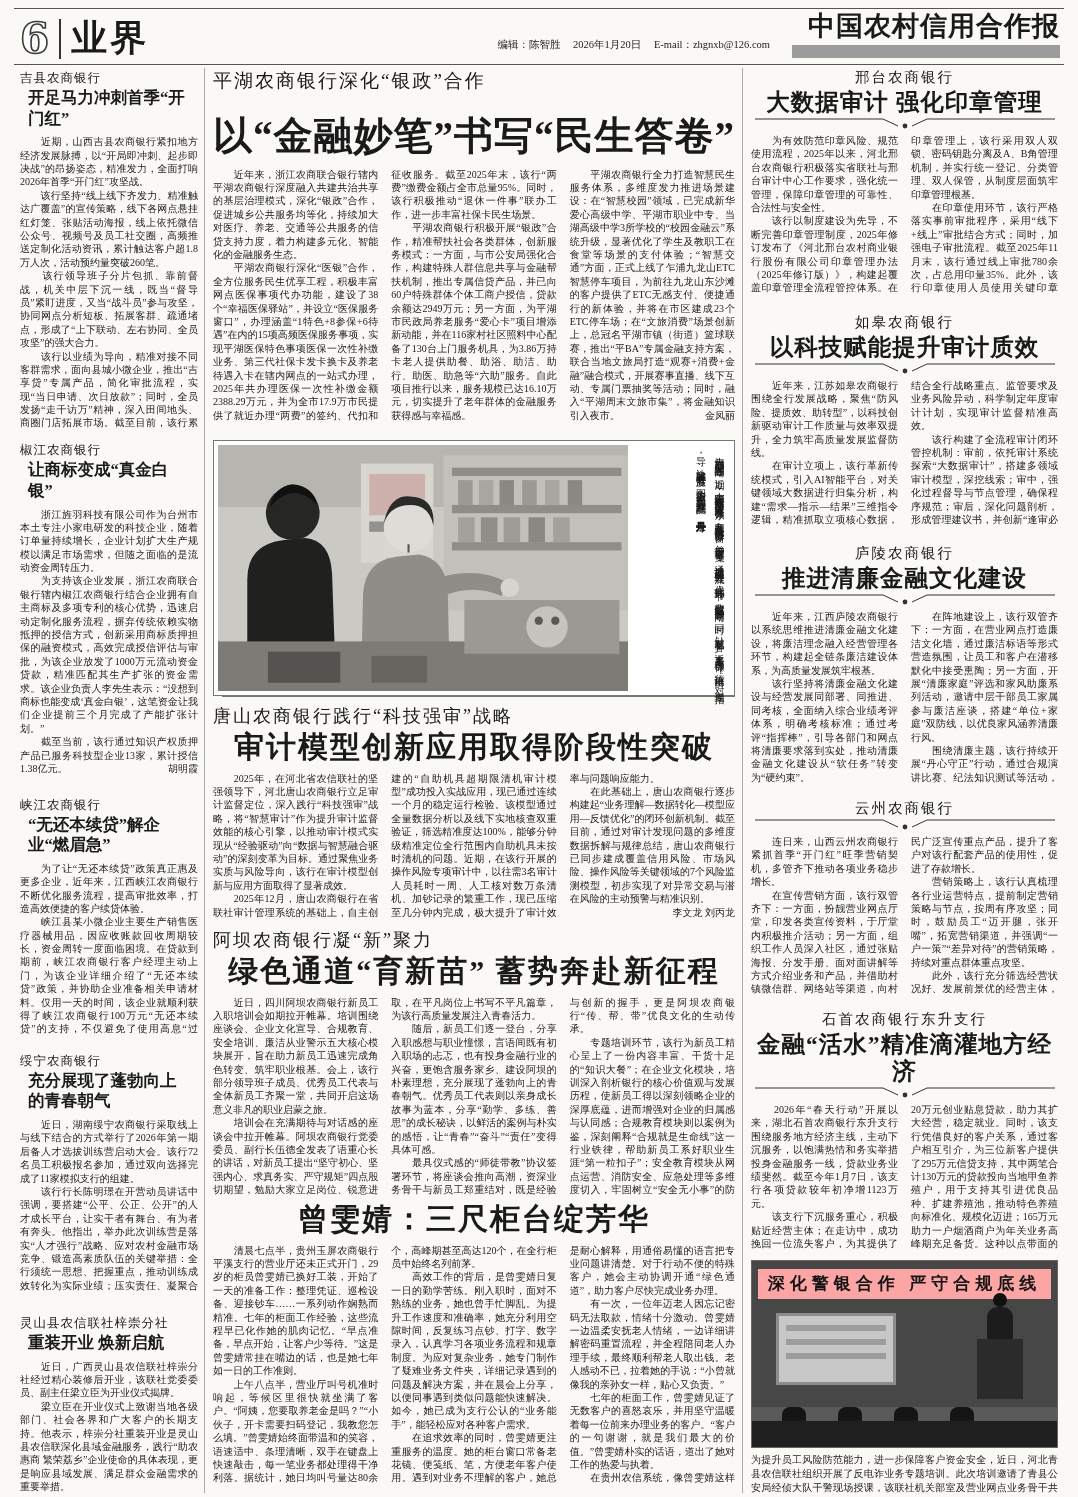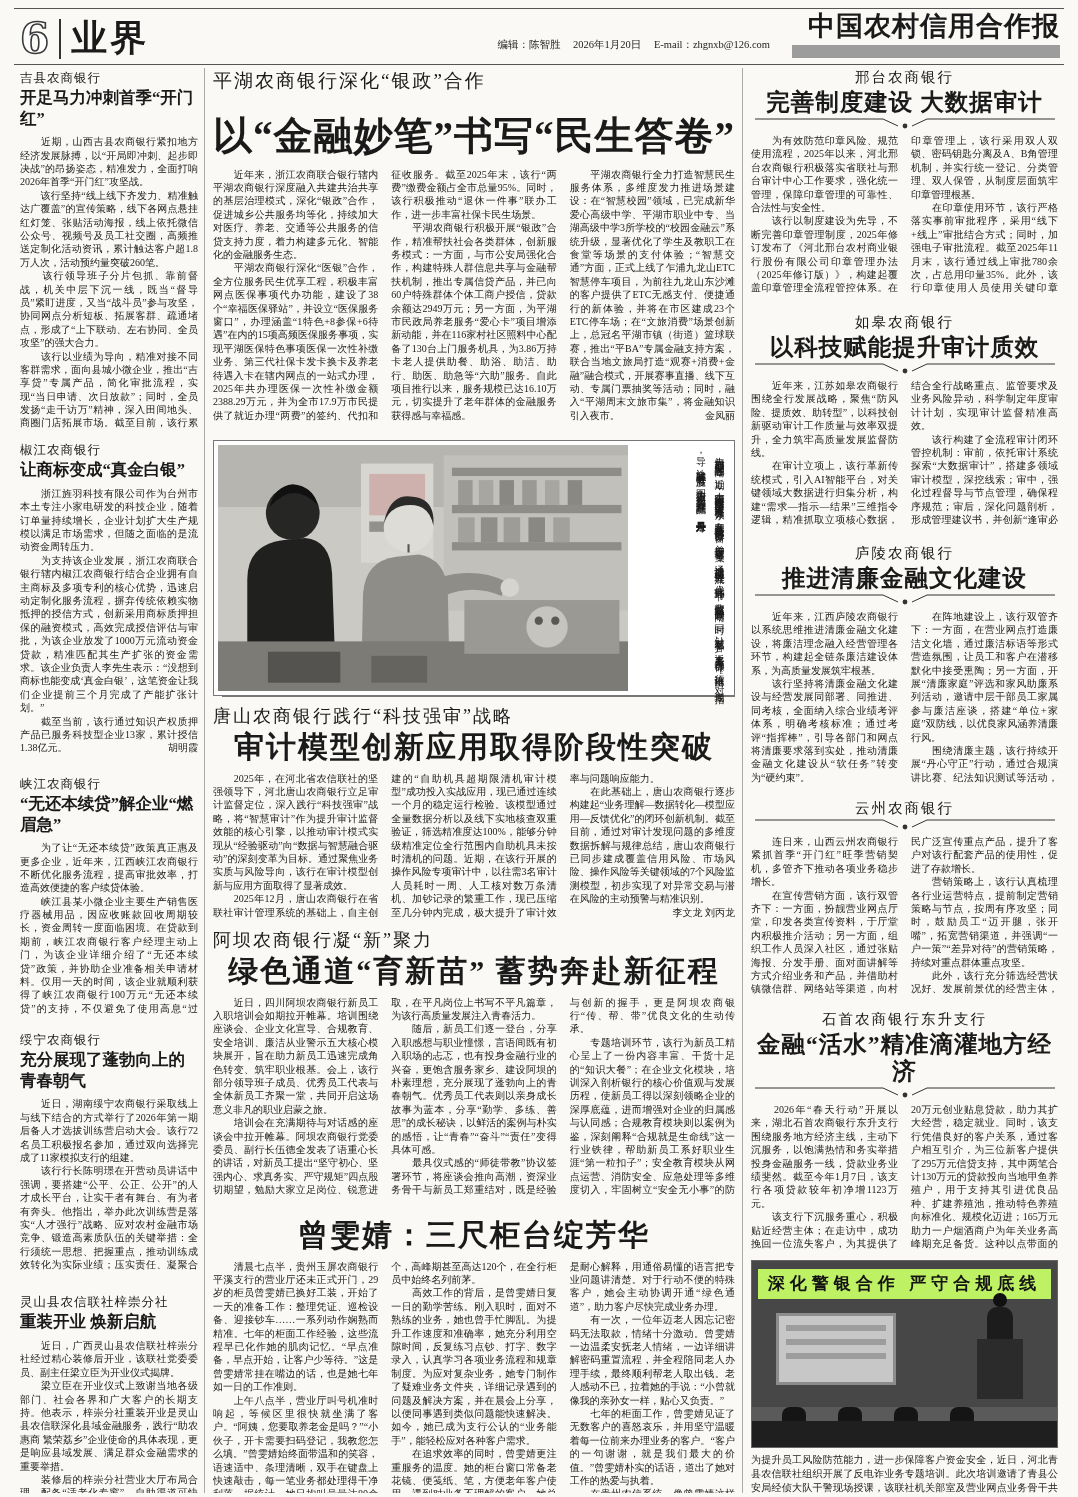--- a/index.html
+++ b/index.html
@@ -27,21 +27,21 @@
   .page-body{position:absolute;left:0;top:68px;right:0;bottom:4px;}
   .col-divider{position:absolute;top:0;bottom:0;width:1px;background:#aaa;}
   .d1{left:204px;}
   .d2{left:742px;}
   .col-left{position:absolute;left:20px;width:178px;top:0;bottom:0;overflow:hidden;}
   .col-center{position:absolute;left:213px;width:522px;top:0;bottom:0;overflow:hidden;}
   .col-right{position:absolute;left:751px;width:307px;top:0;bottom:0;overflow:hidden;}
 
   
   .kicker{font-size:12.5px;letter-spacing:1px;margin:2px 0 1px;}
-  .l-title{font-size:16.5px;font-weight:900;line-height:1.25;margin:0 0 6px;letter-spacing:0;}
+  .l-title{font-size:16.5px;font-weight:900;line-height:1.25;margin:0 8px 6px;letter-spacing:0;}
   .body-text{font-size:10px;line-height:1.34;text-align:justify;overflow:hidden;column-fill:auto;}
   .body-text .bt{white-space:pre-line;}
   .author{float:right;font-weight:normal;margin-left:6px;}
   .one-col{column-count:1;}
   .three-col{column-count:3;column-gap:13px;}
   .two-col{column-count:2;column-gap:13px;}
   .l-article{margin-bottom:9px;}
 
   .c-kicker{font-size:19px;letter-spacing:2px;margin:0 0 2px;}
   .c-kicker2{font-size:18px;letter-spacing:2px;margin:8px 0 2px;}
@@ -57,21 +57,21 @@
 
   
   .r-article{margin-bottom:7px;}
   .r-kicker{font-size:14.5px;text-align:center;letter-spacing:2px;margin:0;}
   .r-title{font-size:23.5px;font-weight:900;text-align:center;letter-spacing:1px;line-height:1.15;margin:2px 0 1px;}
   .hl-divider{display:block;margin:0 auto 5px;}
 
   
   .photo2-wrap{margin-top:6px;}
   .photo2{position:relative;height:186px;background:#474747;overflow:hidden;border:1px solid #666;}
-  .p2-banner{position:absolute;left:6px;right:6px;top:8px;height:30px;background:#bef264;color:#141414;font-weight:900;font-size:17px;letter-spacing:5px;text-align:center;line-height:30px;font-family:"Liberation Sans","DejaVu Sans",sans-serif;}
+  .p2-banner{position:absolute;left:6px;right:6px;top:8px;height:30px;background:#fca5a5;color:#141414;font-weight:900;font-size:17px;letter-spacing:5px;text-align:center;line-height:30px;font-family:"Liberation Sans","DejaVu Sans",sans-serif;}
   .p2-screen{position:absolute;left:24px;top:52px;width:120px;height:72px;background:#c7c7c7;box-shadow:inset 0 0 0 3px #8c8c8c;}
   .p2-screen:after{content:"";position:absolute;left:10px;top:12px;right:10px;height:6px;background:#9d9d9d;box-shadow:0 14px 0 #9d9d9d,0 28px 0 #9d9d9d;}
   .p2-podium{position:absolute;right:34px;top:78px;width:46px;height:60px;background:#2b2b2b;}
   .p2-person{position:absolute;right:44px;top:46px;width:26px;height:36px;background:#1c1c1c;border-radius:10px 10px 0 0;}
   .p2-head{position:absolute;right:50px;top:32px;width:14px;height:14px;background:#111;border-radius:50%;}
   .p2-table{position:absolute;left:0;right:0;bottom:26px;height:14px;background:#5a5a5a;}
   .p2-row{position:absolute;left:0;right:0;bottom:0;height:26px;background:#1f1f1f;}
   .p2-att{position:absolute;bottom:18px;width:24px;height:22px;background:#151515;border-radius:8px 8px 0 0;}
   .photo2-caption{font-size:10px;line-height:1.38;text-align:justify;margin-top:5px;}
 </style>
@@ -238,39 +238,39 @@
         <span class="bt">　　近日，四川阿坝农商银行新员工入职培训会如期拉开帷幕。培训围绕座谈会、企业文化宣导、合规教育、安全培训、廉洁从业警示五大核心模块展开，旨在助力新员工迅速完成角色转变、筑牢职业根基。会上，该行部分领导班子成员、优秀员工代表与全体新员工齐聚一堂，共同开启这场意义非凡的职业启蒙之旅。
 　　培训会在充满期待与对话感的座谈会中拉开帷幕。阿坝农商银行党委委员、副行长伍德全发表了语重心长的讲话，对新员工提出“坚守初心、坚强内心、求真务实、严守规矩”四点殷切期望，勉励大家立足岗位、锐意进取，在平凡岗位上书写不平凡篇章，为该行高质量发展注入青春活力。
 　　随后，新员工们逐一登台，分享入职感想与职业憧憬，言语间既有初入职场的忐忑，也有投身金融行业的兴奋，更饱含服务家乡、建设阿坝的朴素理想，充分展现了蓬勃向上的青春朝气。优秀员工代表则以亲身成长故事为蓝本，分享“勤学、多练、善思”的成长秘诀，以鲜活的案例与朴实的感悟，让“青春”“奋斗”“责任”变得具体可感。
 　　最具仪式感的“师徒带教”协议签署环节，将座谈会推向高潮，资深业务骨干与新员工郑重结对，既是经验与创新的握手，更是阿坝农商银行“传、帮、带”优良文化的生动传承。
 　　专题培训环节，该行为新员工精心呈上了一份内容丰富、干货十足的“知识大餐”；在企业文化模块，培训深入剖析银行的核心价值观与发展历程，使新员工得以深刻领略企业的深厚底蕴，进而增强对企业的归属感与认同感；合规教育模块则以案例为鉴，深刻阐释“合规就是生命线”这一行业铁律，帮助新员工系好职业生涯“第一粒扣子”；安全教育模块从网点运营、消防安全、应急处理等多维度切入，牢固树立“安全无小事”的防护意识。在廉洁从业警示环节，阿坝农商银行党委委员、纪委书记蒲天国为新员工带来既严肃深刻又生动鲜活的廉洁教育课，要求大家加快角色转变、恪守合规底线、强化责任担当，绷紧风险防控之弦。</span>
         
       </div>
     </div>
 
     <div>
-      <h2 class="sub-title" style="margin-top:20px">曾雯婧：三尺柜台绽芳华</h2>
+      <h2 class="sub-title" style="margin-top:4px">曾雯婧：三尺柜台绽芳华</h2>
       <div class="body-text three-col" style="height:250px">
         <span class="bt">　　清晨七点半，贵州玉屏农商银行平溪支行的营业厅还未正式开门，29岁的柜员曾雯婧已换好工装，开始了一天的准备工作：整理凭证、巡检设备、迎接钞车……一系列动作娴熟而精准。七年的柜面工作经验，这些流程早已化作她的肌肉记忆。“早点准备，早点开始，让客户少等待。”这是曾雯婧常挂在嘴边的话，也是她七年如一日的工作准则。
 　　上午八点半，营业厅叫号机准时响起，等候区里很快就坐满了客户。“阿姨，您要取养老金是吗？”“小伙子，开卡需要扫码登记，我教您怎么填。”曾雯婧始终面带温和的笑容，语速适中、条理清晰，双手在键盘上快速敲击，每一笔业务都处理得干净利落。据统计，她日均叫号量达80余个，高峰期甚至高达120个，在全行柜员中始终名列前茅。
 　　高效工作的背后，是曾雯婧日复一日的勤学苦练。刚入职时，面对不熟练的业务，她也曾手忙脚乱。为提升工作速度和准确率，她充分利用空隙时间，反复练习点钞、打字、数字录入，认真学习各项业务流程和规章制度。为应对复杂业务，她专门制作了疑难业务文件夹，详细记录遇到的问题及解决方案，并在晨会上分享，以便同事遇到类似问题能快速解决。如今，她已成为支行公认的“业务能手”，能轻松应对各种客户需求。
 　　在追求效率的同时，曾雯婧更注重服务的温度。她的柜台窗口常备老花镜、便笺纸、笔，方便老年客户使用。遇到对业务不理解的客户，她总是耐心解释，用通俗易懂的语言把专业问题讲清楚。对于行动不便的特殊客户，她会主动协调开通“绿色通道”，助力客户尽快完成业务办理。
 　　有一次，一位年迈老人因忘记密码无法取款，情绪十分激动。曾雯婧一边温柔安抚老人情绪，一边详细讲解密码重置流程，并全程陪同老人办理手续，最终顺利帮老人取出钱。老人感动不已，拉着她的手说：“小曾就像我的亲孙女一样，贴心又负责。”
 　　七年的柜面工作，曾雯婧见证了无数客户的喜怒哀乐，并用坚守温暖着每一位前来办理业务的客户。“客户的一句谢谢，就是我们最大的价值。”曾雯婧朴实的话语，道出了她对工作的热爱与执着。
 　　在贵州农信系统，像曾雯婧这样的柜员还有无数个。他们分布在全省各个乡镇网点，扎根在金融服务的最前沿。他们或许平凡，但用自己的专业和坚守，诠释着服务“三农”、服务小微企业的初心使命，在三尺柜台上绽放出青春的绚丽光彩，书写着属于农信人的动人篇章。</span>
         
       </div>
     </div>
   </div>
 
   <div class="col-right">
 
     <div class="r-article">
       <div class="r-kicker">邢台农商银行</div>
-      <h2 class="r-title">完善制度建设 大数据审计</h2>
+      <h2 class="r-title">大数据审计 强化印章管理</h2>
       <svg class="hl-divider" width="300" height="12">
           <polyline points="0,2 128,2 143,9" fill="none" stroke="#333" stroke-width="1"></polyline>
           <circle cx="150" cy="9" r="2.4" fill="#333"></circle>
           <polyline points="157,9 172,2 300,2" fill="none" stroke="#333" stroke-width="1"></polyline>
         </svg>
       <div class="body-text two-col" style="height:172px">
         <span class="bt">　　为有效防范印章风险、规范使用流程，2025年以来，河北邢台农商银行积极落实省联社与邢台审计中心工作要求，强化统一管理，保障印章管理的可靠性、合法性与安全性。
 　　该行以制度建设为先导，不断完善印章管理制度，2025年修订发布了《河北邢台农村商业银行股份有限公司印章管理办法（2025年修订版）》，构建起覆盖印章管理全流程管控体系。在印章管理上，该行采用双人双锁、密码钥匙分离及A、B角管理机制，并实行统一登记、分类管理、双人保管，从制度层面筑牢印章管理根基。
 　　在印章使用环节，该行严格落实事前审批程序，采用“线下+线上”审批结合方式；同时，加强电子审批流程。截至2025年11月末，该行通过线上审批780余次，占总用印量35%。此外，该行印章使用人员使用关键印章时，通过“印控仪”可同步保存用印人和用印资料盖章前后影像，做到“一次用印，三重留存”。该行印章管理人员每月还对印章使用进行自查，采用现场核查和台账比对相结合的方式，当月问题当月整改，坚决防止问题重现。</span>
         

